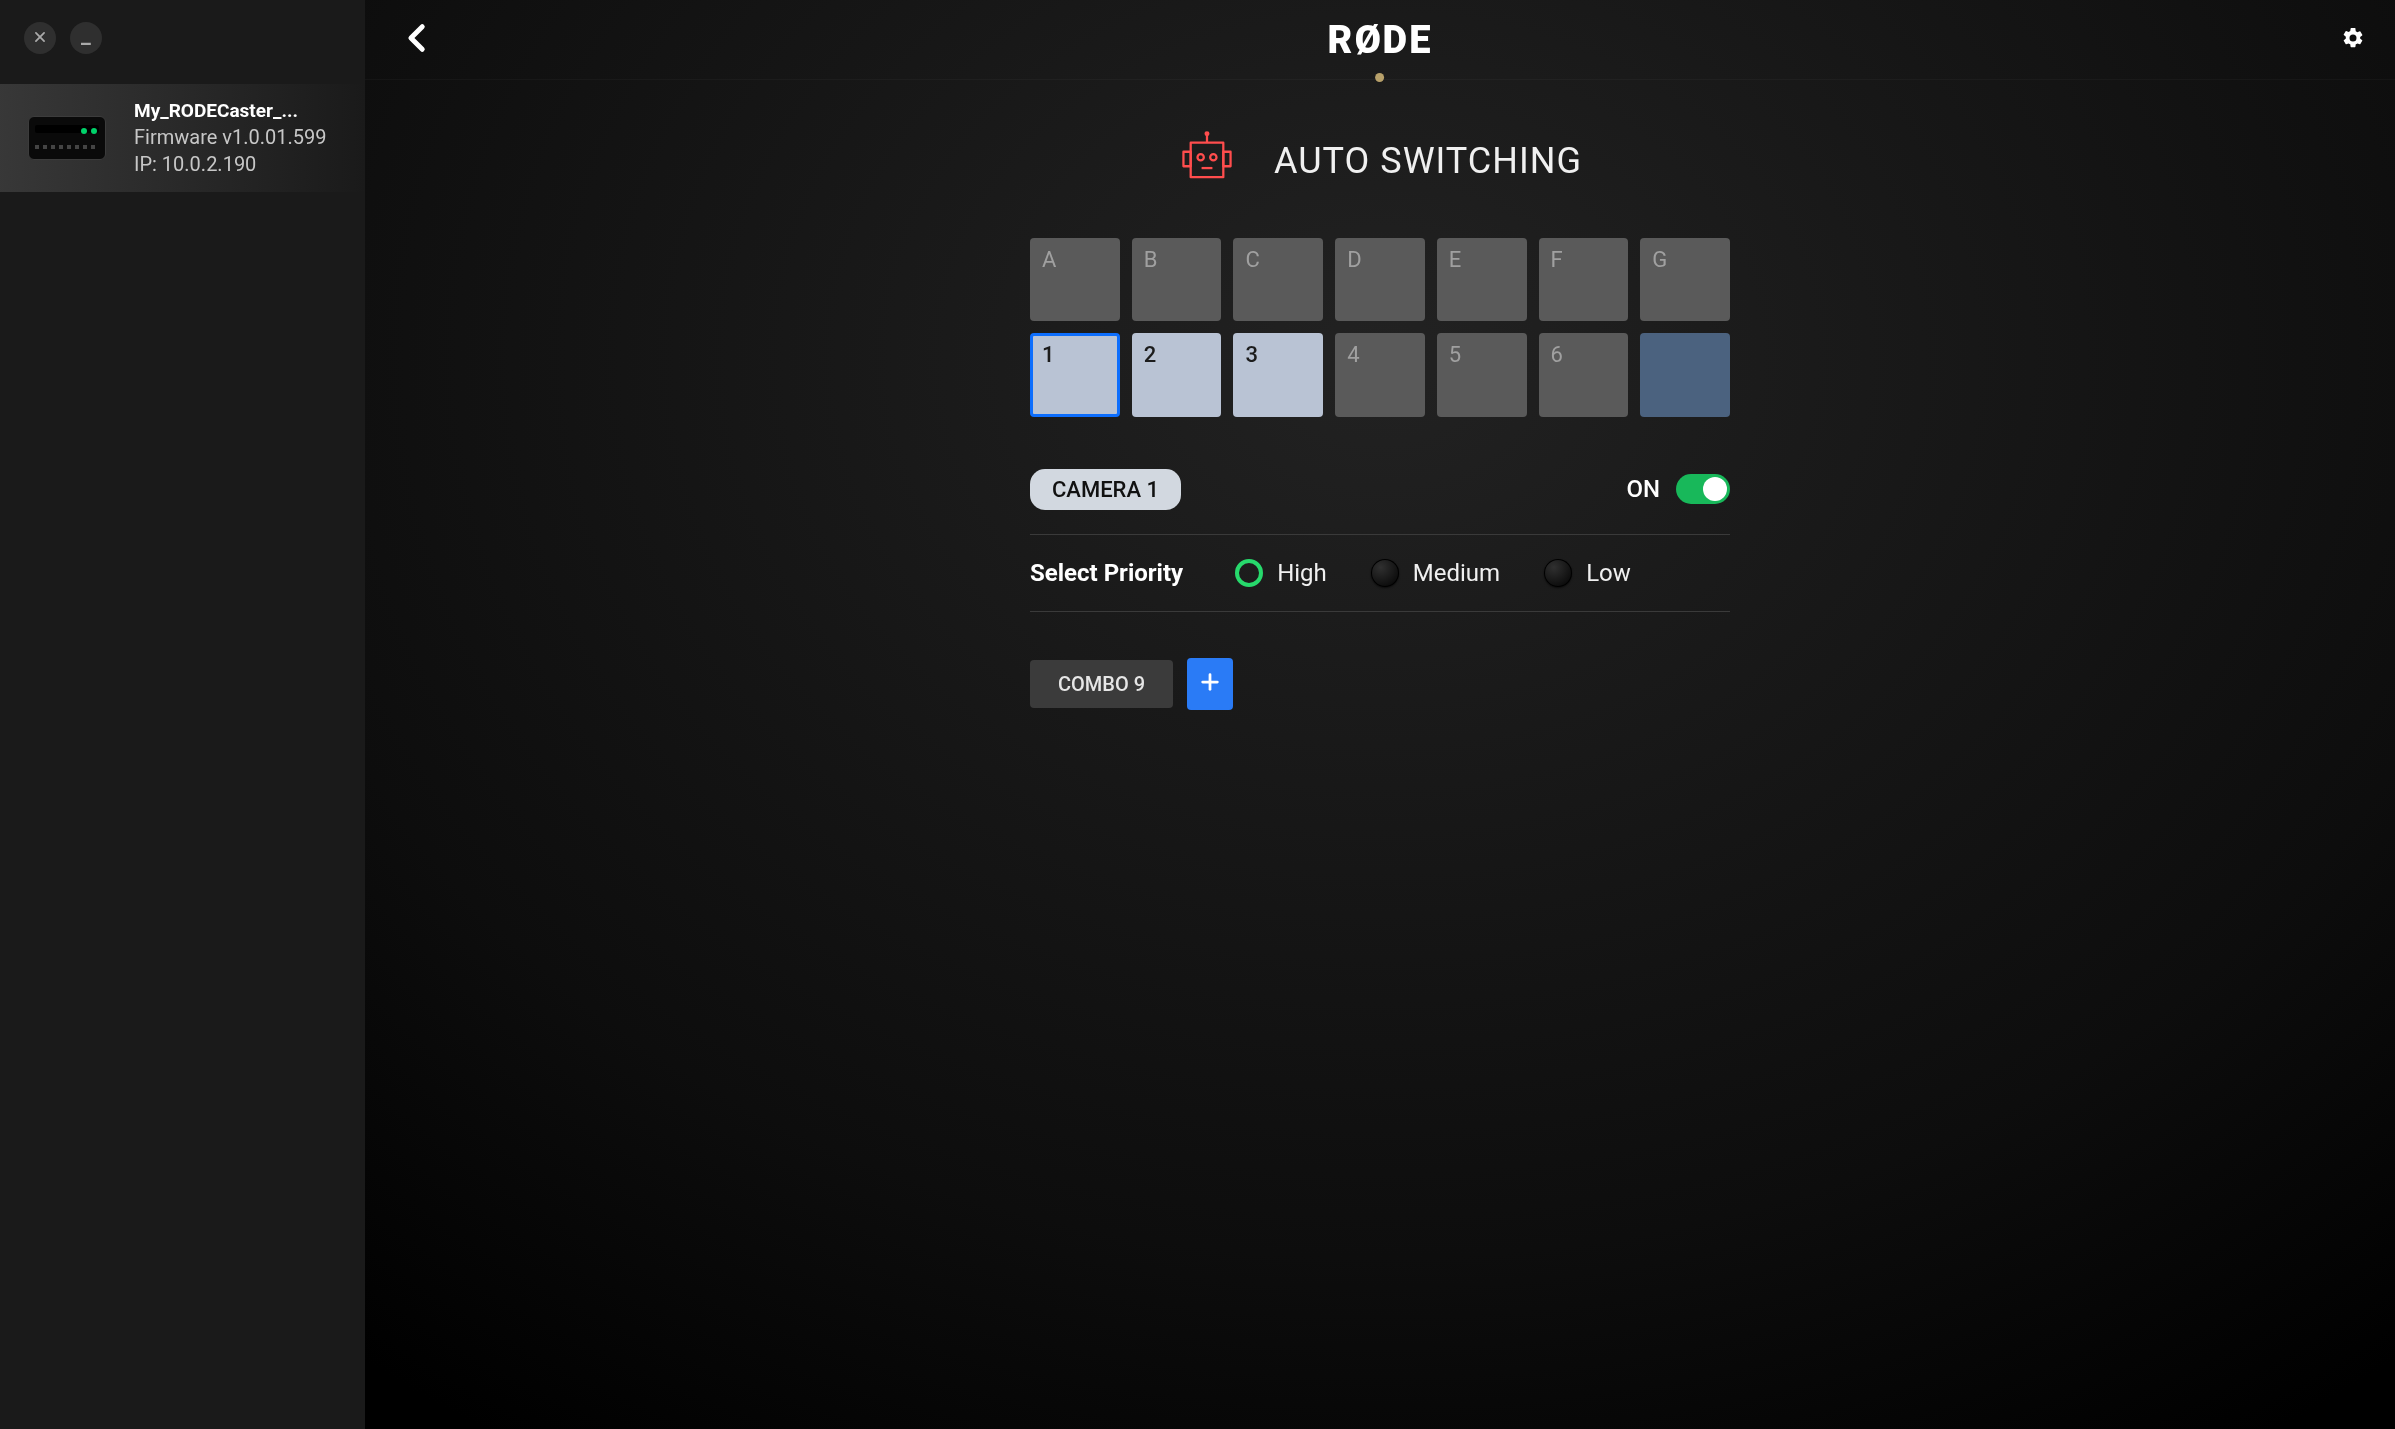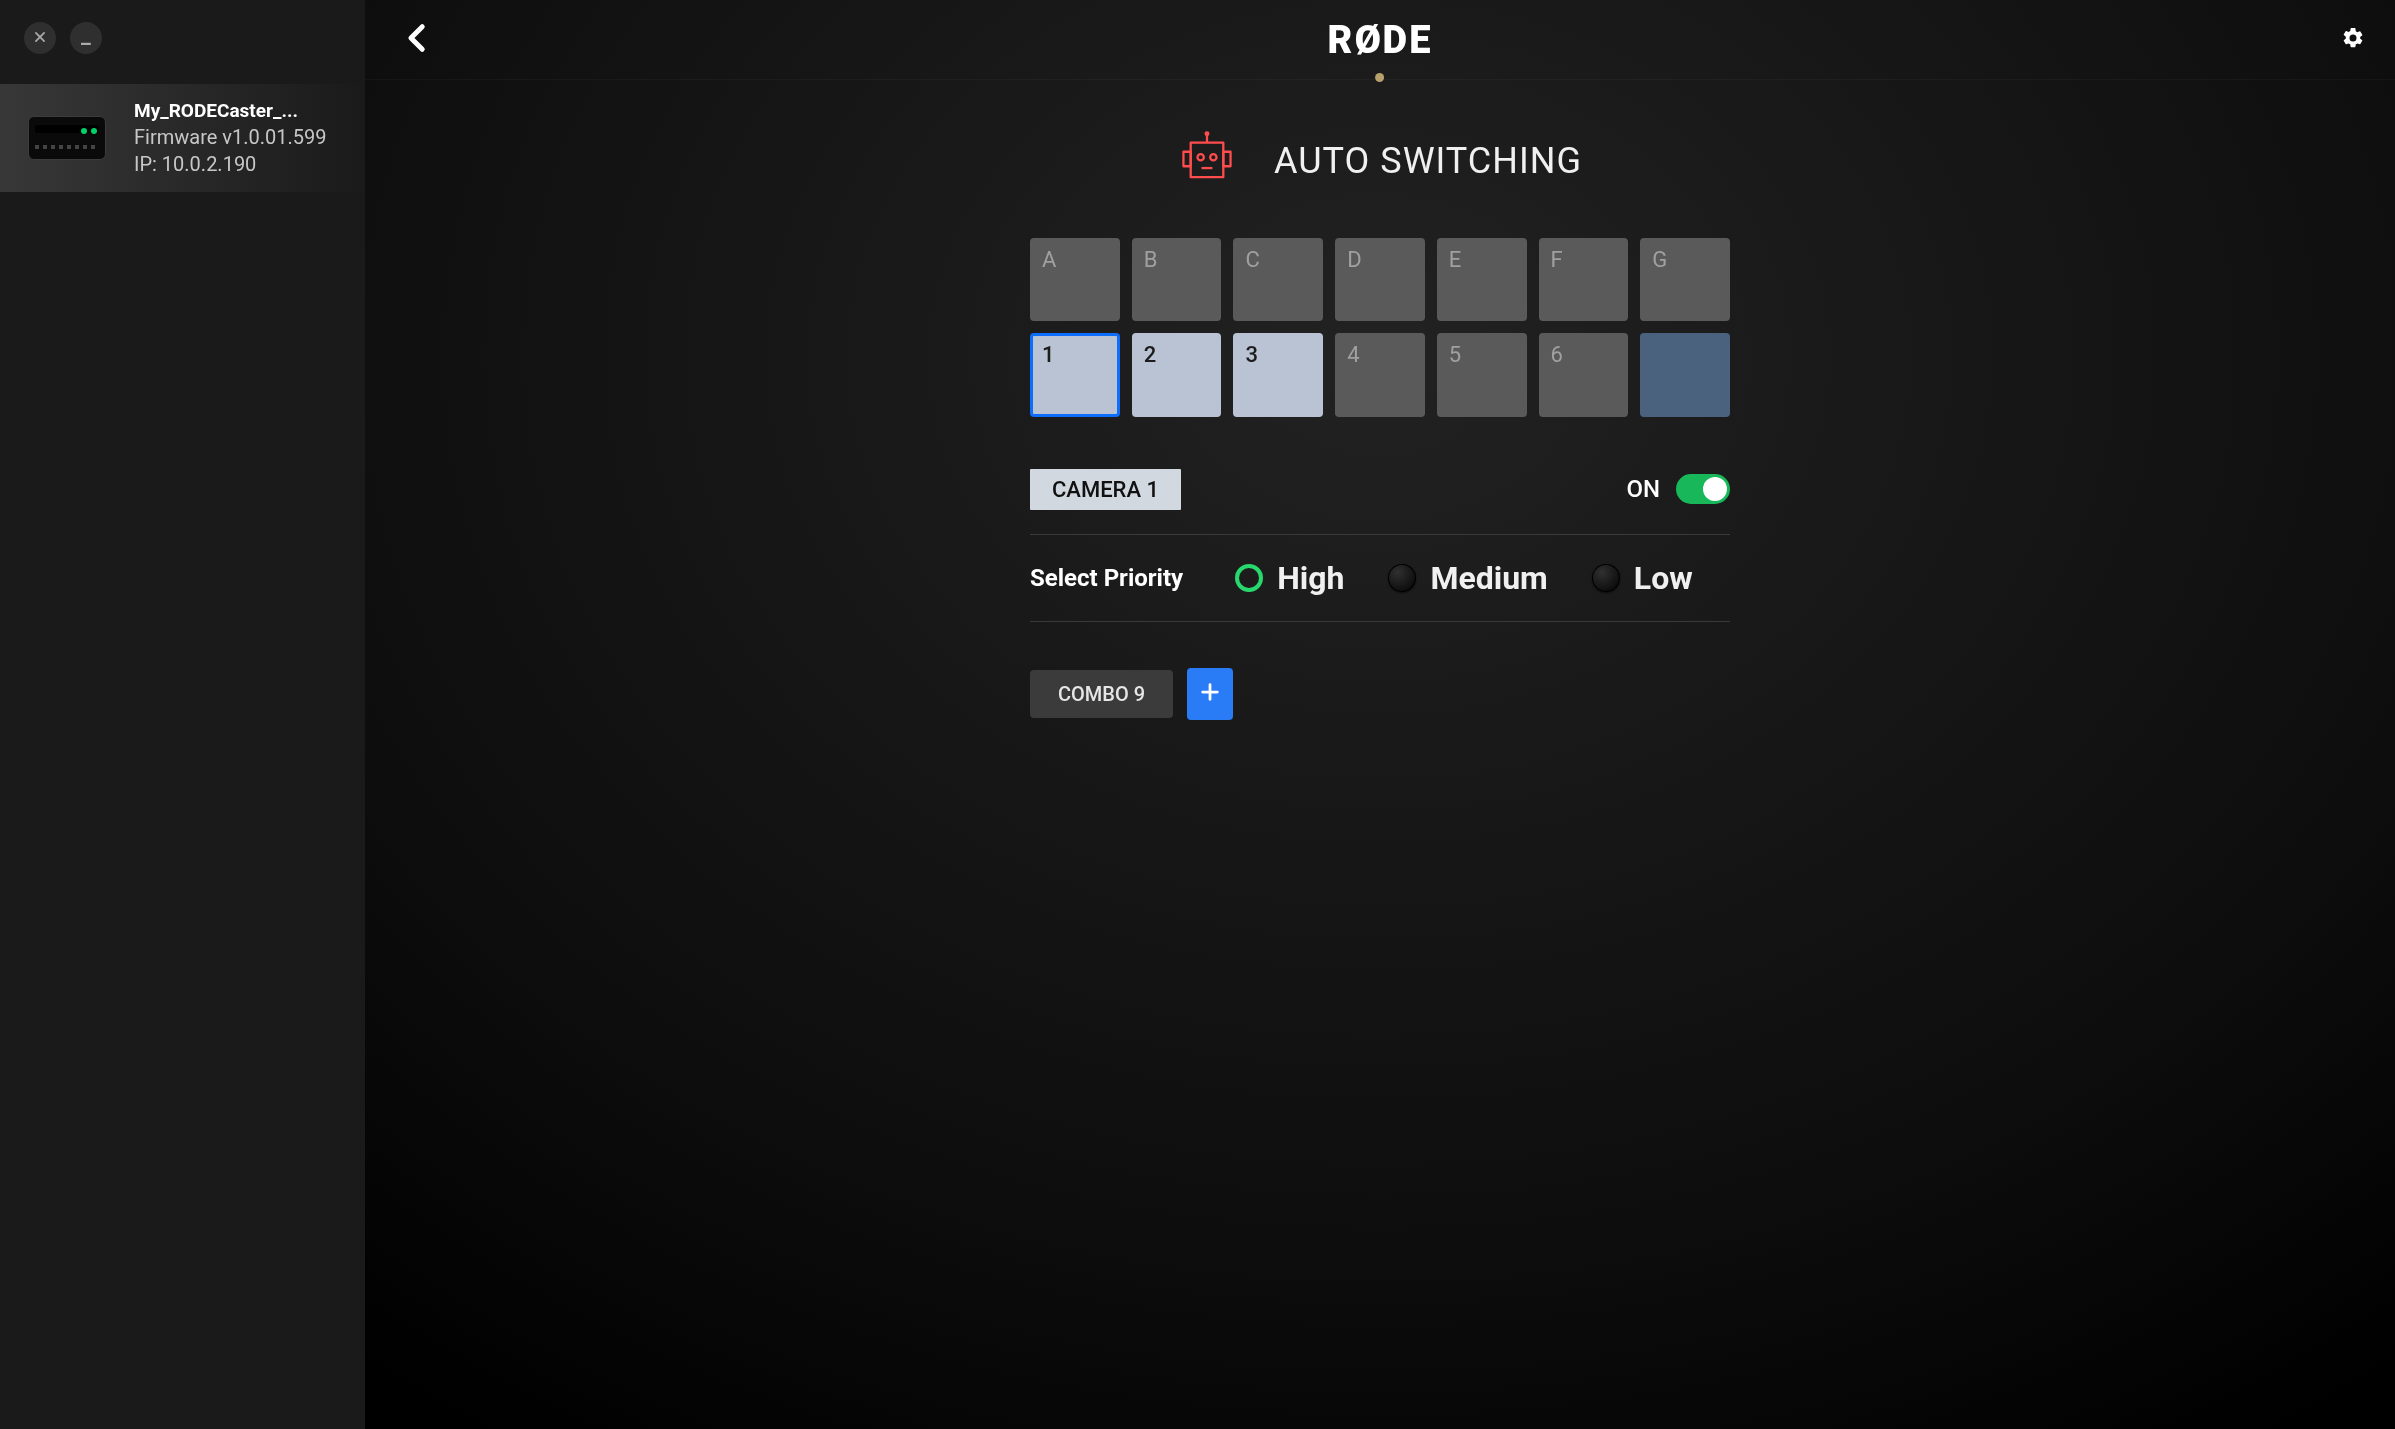--- a/index.html
+++ b/index.html
@@ -191,21 +191,21 @@
     }
     .divider { border-top: 1px solid #3a3a3a; }
     .row.first { padding-top: 34px; }
 
     .chip {
       background: #d2d8e0;
       color: #111;
       font-size: 22px;
       font-weight: 500;
       padding: 8px 22px;
-      border-radius: 1px;
+      border-radius: 15px;
     }
     .spacer { flex: 1; }
     .on-label { font-size: 24px; font-weight: 500; }
 
     .toggle {
       width: 54px; height: 30px;
       background: #18b85a;
       border-radius: 30px;
       position: relative;
       cursor: pointer;
@@ -239,21 +239,21 @@
       width: 28px; height: 28px;
       border-radius: 50%;
       background: radial-gradient(circle at 35% 30%, #303030, #000);
       box-shadow: inset 0 0 0 1px #000, 0 1px 2px rgba(0,0,0,0.6);
     }
     .radio.active {
       background: transparent;
       border: 4px solid #27d96c;
       box-shadow: none;
     }
-    .radio-label { font-size: 32px; font-weight: 700; color: #f0f0f0; }
+    .radio-label { font-size: 24px; font-weight: 400; color: #f0f0f0; }
 
     .audio-section { padding-top: 24px; }
     .audio-links-row {
       display: flex;
       align-items: center;
       gap: 14px;
       margin-top: 22px;
     }
     .combo-chip {
       background: #3b3b3b;

